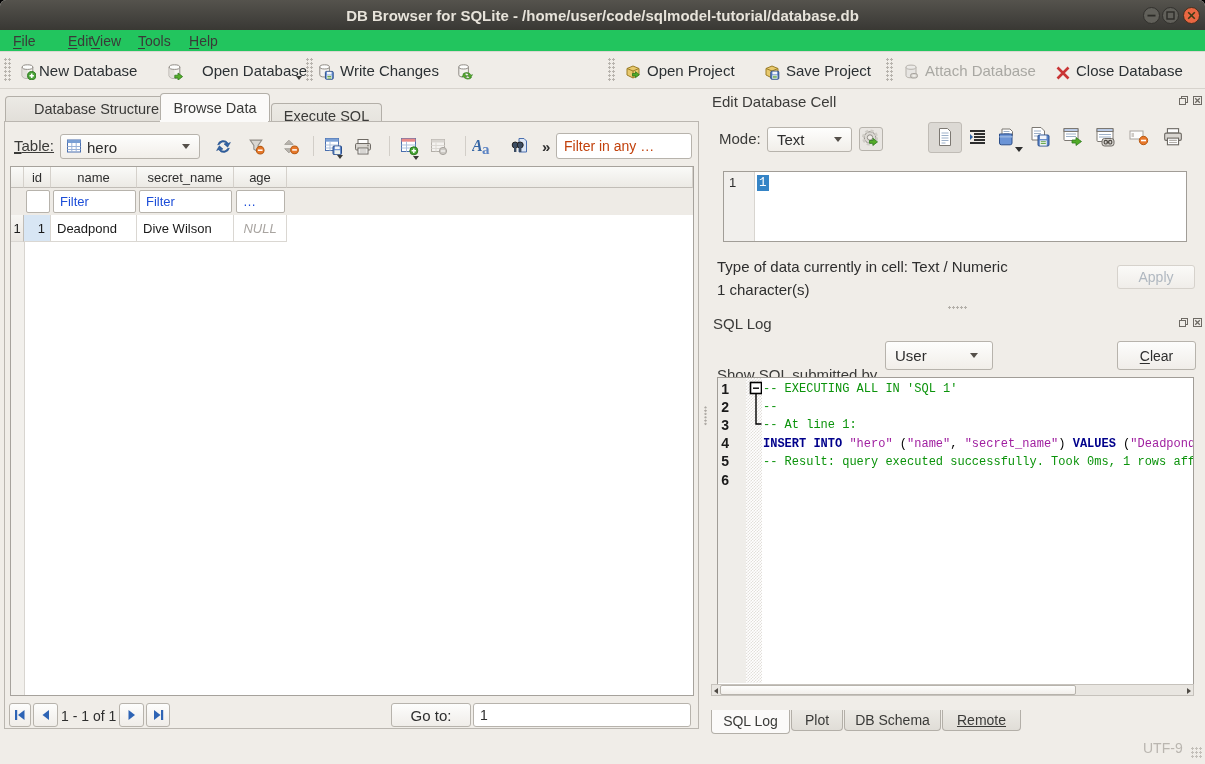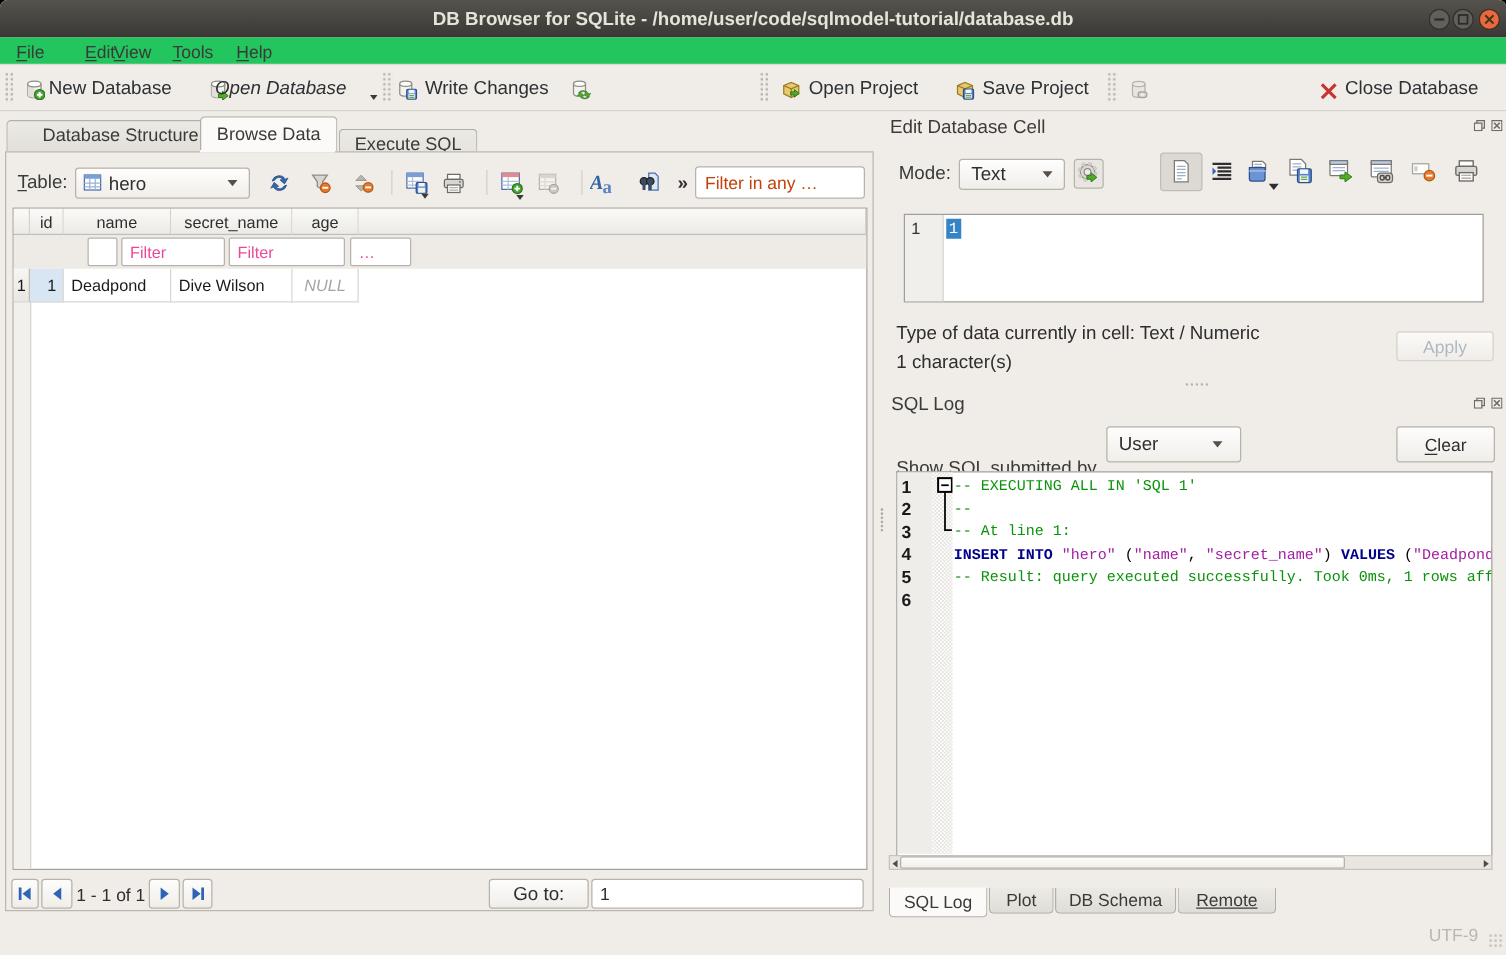--- a/index.html
+++ b/index.html
@@ -31,21 +31,21 @@
   
   .btn{position:absolute;box-sizing:border-box;background:linear-gradient(#fdfdfc,#f0ede9);border:1px solid #b7b3ac;border-radius:3px;}
   .combo{position:absolute;box-sizing:border-box;background:linear-gradient(#fefefd,#f1eee9);border:1px solid #b7b3ac;border-radius:3px;}
   .carrow{position:absolute;width:0;height:0;border-left:4px solid transparent;border-right:4px solid transparent;border-top:5px solid #55504a;}
   .input{position:absolute;box-sizing:border-box;background:#fff;border:1px solid #b7b3ac;border-radius:3px;font-size:14px;color:#2e2e2e;}
   .ph{color:#c2410c;}
   .sep{position:absolute;width:1px;background:#d2cec8;}
   
   #grid{position:absolute;left:10px;top:166px;width:684px;height:530px;background:#fff;border:1px solid #a6a29c;box-sizing:border-box;}
   .hcell{position:absolute;box-sizing:border-box;background:linear-gradient(#fafaf8,#eceae5);border-right:1px solid #d5d1cb;border-bottom:1px solid #c1bdb7;font-size:13px;color:#2e2e2e;text-align:center;}
-  .fbox{position:absolute;box-sizing:border-box;background:#fff;border:1px solid #b7b3ac;border-radius:2px;font-size:13px;color:#ec4899;margin-left:44px;}
+  .fbox{position:absolute;box-sizing:border-box;background:#fff;border:1px solid #b7b3ac;border-radius:2px;font-size:13px;color:#1d4ed8;}
   .dcell{position:absolute;box-sizing:border-box;font-size:13px;color:#1a1a1a;border-right:1px solid #dad7d2;border-bottom:1px solid #dad7d2;}
   
   .docktitle{position:absolute;font-size:15px;color:#3b3b39;}
   .dockbtn{position:absolute;width:9px;height:9px;}
   
   .mono{font-family:"Liberation Mono",monospace;font-size:12px;white-space:pre;}
   .kw{color:#00008b;font-weight:bold;}
   .str{color:#a020a0;}
   .cmt{color:#0b930b;}
 </style>
@@ -92,21 +92,21 @@
         <circle cx="11.7" cy="11.7" r="4.1" fill="#4ba33a" stroke="#2d7a1e"></circle>
         <path d="M9.5 11.7 h4.4 M11.7 9.5 v4.4" stroke="#fff" stroke-width="1.6"></path>
       </svg>
     <span class="tbtext" style="left:39px;">New Database</span>
     <svg class="icon16" style="left:167px;" viewBox="0 0 16 16">
         <path d="M2.2 3 V11.8 A5.3 2.4 0 0 0 12.8 11.8 V3" fill="#f4f2ef" stroke="#908c86"></path>
         <path d="M2.2 3 V11.8 A5.3 2.4 0 0 0 7.5 14.2 V5.3 A5.3 2.4 0 0 1 2.2 3" fill="#e3e0db" stroke="none"></path>
         <ellipse cx="7.5" cy="3.1" rx="5.3" ry="2.3" fill="#fdfdfc" stroke="#908c86"></ellipse>
         <path d="M7.8 11.2 h3.2 v-2.2 l4.6 3.6 -4.6 3.6 v-2.2 h-3.2 z" fill="#56ad2a" stroke="#2d7a1e" stroke-width="0.8"></path>
       </svg>
-    <span class="tbtext" style="left:172px;font-style:italic;">Open Database</span>
+    <span class="tbtext" style="left:202px;">Open Database</span>
     <div style="position:absolute;left:296px;top:24px;width:0;height:0;border-left:3.5px solid transparent;border-right:3.5px solid transparent;border-top:4.5px solid #3a3a38;"></div>
     <div class="tbhandle" style="left:306px;"></div>
     <svg class="icon16" style="left:318px;" viewBox="0 0 16 16">
         <path d="M1.8 2.8 V10.8 A4.8 2.2 0 0 0 11.4 10.8 V2.8" fill="#f4f2ef" stroke="#908c86"></path>
         <ellipse cx="6.6" cy="2.9" rx="4.8" ry="2.1" fill="#fdfdfc" stroke="#908c86"></ellipse>
         <rect x="7.4" y="7.4" width="7.8" height="7.8" rx="1" fill="#6b94d6" stroke="#2c4f8a"></rect>
         <rect x="9" y="7.8" width="4.6" height="2.8" fill="#f2f5fa"></rect>
         <rect x="8.8" y="11.3" width="5" height="3.6" fill="#eef3ee"></rect>
         <rect x="9.4" y="12" width="3.8" height="1" fill="#6aa84f"></rect>
         <rect x="9.4" y="13.6" width="3.8" height="1" fill="#6aa84f"></rect>
@@ -135,34 +135,35 @@
         <rect x="8.8" y="13.3" width="4" height="0.9" fill="#6aa84f"></rect>
       </svg>
     <span class="tbtext" style="left:786px;">Save Project</span>
     <div class="tbhandle" style="left:886px;"></div>
     <svg class="icon16" style="left:903px;" viewBox="0 0 16 16">
         <path d="M3 3.2 V11.5 A5 2.3 0 0 0 13 11.5 V3.2" fill="#e7e5e2" stroke="#b5b1ab"></path>
         <ellipse cx="8" cy="3.2" rx="5" ry="2.1" fill="#eceae7" stroke="#b5b1ab"></ellipse>
         <rect x="7.5" y="9.5" width="7" height="4.5" rx="2.2" fill="#d4d1cc" stroke="#a7a39d"></rect>
         <rect x="9.3" y="10.8" width="3.4" height="1.9" rx="0.9" fill="#f0eeea"></rect>
       </svg>
+    <span class="tbtext" style="left:925px;color:#a9a8a3;">Attach Database</span>
     <svg class="icon16" style="left:1055px;top:13px;" viewBox="0 0 16 16">
         <path d="M2.5 2.5 L13.5 13.5 M13.5 2.5 L2.5 13.5" stroke="#c93535" stroke-width="2.6"></path>
       </svg>
     <span class="tbtext" style="left:1076px;">Close Database</span>
   </div>
 
   <div class="tab tabi" style="left:5px;top:96px;width:183px;height:25px;line-height:25px;">Database Structure</div>
   <div class="tab taba" style="left:160px;top:93px;width:110px;height:29px;line-height:28px;">Browse Data</div>
   <div class="tab tabi" style="left:271px;top:103px;width:111px;height:32px;line-height:25px;">Execute SQL</div>
 
   <div id="pane"></div>
   <div style="position:absolute;left:160px;top:120px;width:108px;height:2px;background:#fbfaf9;"></div>
 
-  <span style="position:absolute;left:14px;top:137px;font-size:15px;color:#3a3a38;"><u style="text-underline-offset:2px;">T</u>able:</span>
+  <span style="position:absolute;left:14px;top:137px;font-size:15px;color:#3a3a38;text-decoration:underline;"><u style="text-underline-offset:2px;">T</u>able:</span>
   <div class="combo" style="left:60px;top:134px;width:140px;height:25px;"></div>
   <svg class="abs" style="left:66px;top:138px;" width="16" height="16" viewBox="0 0 16 16">
       <rect x="1.5" y="2" width="13" height="12" fill="#fff" stroke="#4a6fae"></rect>
       <rect x="1.5" y="2" width="13" height="3" fill="#7a9fd4"></rect>
       <path d="M1.5 8.5 h13 M1.5 11.5 h13 M5.8 5 v9 M10.2 5 v9" stroke="#9ab2d8" stroke-width="1"></path>
     </svg>
   <span class="abs" style="left:87px;top:138.5px;font-size:15px;color:#2e2e2e;">hero</span>
   <div class="carrow" style="left:182px;top:144px;"></div>
 
   <svg class="abs" style="left:215px;top:138px;" width="17" height="17" viewBox="0 0 16 16">

